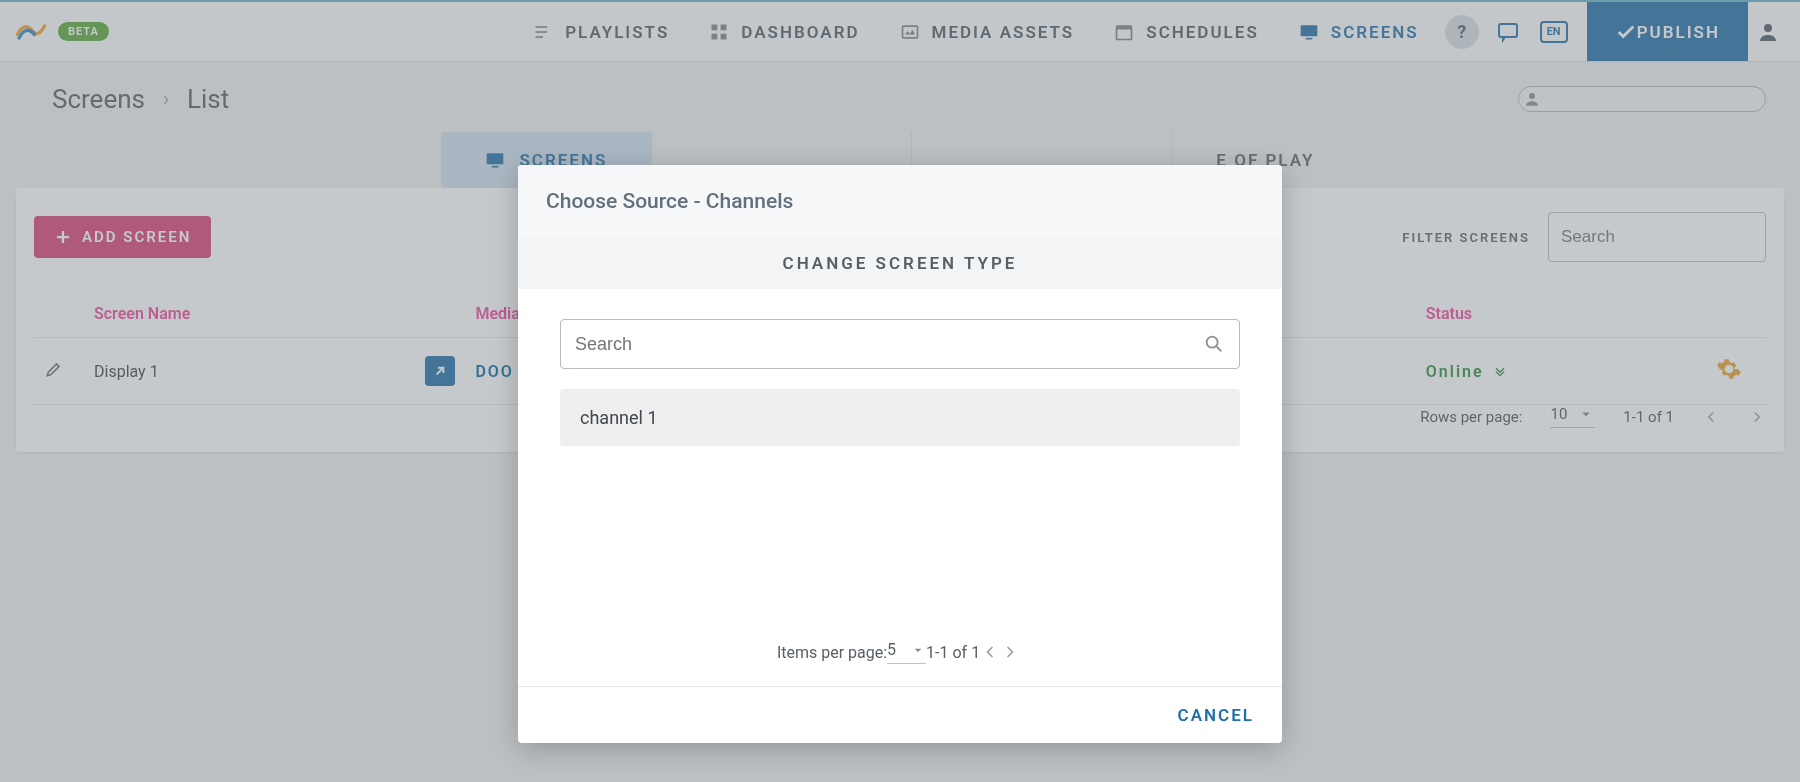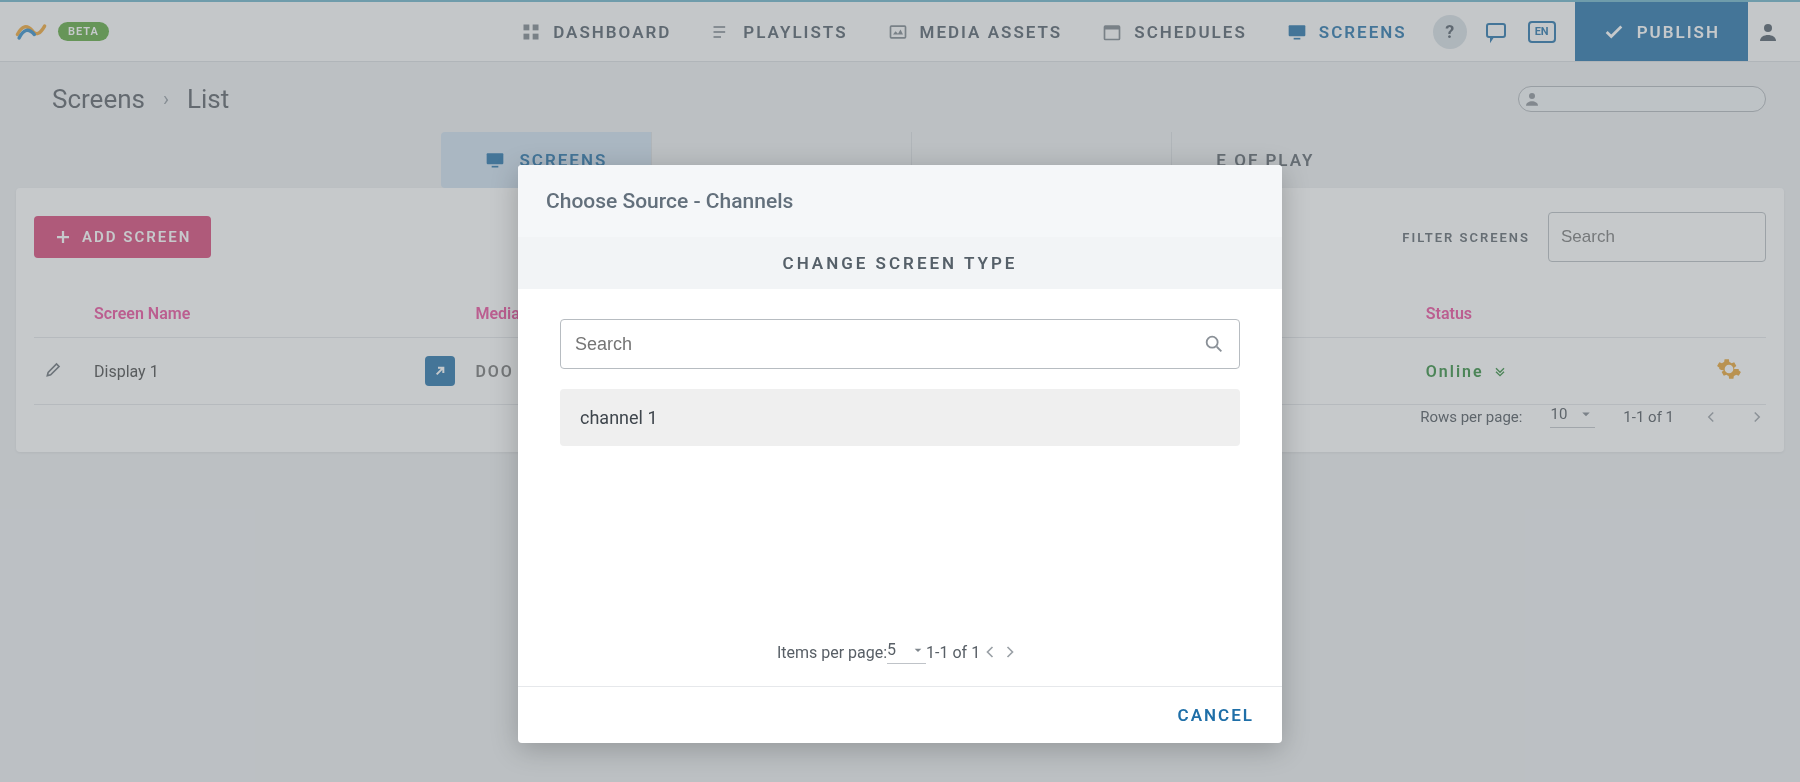--- a/index.html
+++ b/index.html
@@ -48,21 +48,21 @@
   .nav-item.active { color: #1f6fa8; }
   .nav-item svg { width: 20px; height: 20px; opacity: .75; }
   .nav-item.active svg { opacity: 1; }
   .nav-icon-btn {
     width: 34px; height: 34px; display:flex; align-items:center; justify-content:center;
     margin: 0 6px; color:#4f5b66; cursor:pointer; border-radius: 50%;
   }
   .help-circle { background:#d6dee4; border-radius:50%; color:#4f5b66; font-weight:700; font-size:18px; }
   .lang-badge { width:28px; height:22px; border:2px solid #1f6fa8; border-radius:4px; color:#1f6fa8; font-size:11px; font-weight:700; display:flex;align-items:center;justify-content:center; }
   .publish-btn {
-    background:#1f6fa8; color:#fff; display:flex; align-items:center; gap:12px;
+    background:#1f6fa8; color:#fff; display:flex; align-items:center; 
     padding: 0 28px; height:100%; font-size:17px; font-weight:600; letter-spacing:2px; cursor:pointer; margin-left:10px;
   }
   .avatar-icon { width:40px; display:flex; align-items:center; justify-content:center; color:#4f5b66; cursor:pointer; }
 
   
   .crumb-row {
     display:flex; align-items:center; justify-content:space-between;
     padding: 22px 34px 18px 52px;
   }
   .crumbs { display:flex; align-items:center; gap:18px; font-size:26px; color:#565c63; }
@@ -108,21 +108,21 @@
     width:218px; height:50px; border:1px solid #b7bcc1; border-radius:4px;
     display:flex; align-items:center; padding: 0 12px; color:#8a9097;
   }
   .search-box input { border:none; outline:none; flex:1; font-size:17px; color:#444; background:transparent; }
 
   
   table { width:100%; border-collapse:collapse; margin-top:28px; font-size:16px; color:#444; }
   th { text-align:left; font-weight:600; color:#ec4899; padding: 14px 10px; border-bottom:1px solid #e3e6e9; }
   td { padding: 18px 10px; border-bottom:1px solid #e3e6e9; }
   .row-icon { width:20px; height:20px; color:#676e75; }
-  .source-link { color:#737373; font-weight:600; letter-spacing:2px; }
+  .source-link { color:#0369a1; font-weight:600; letter-spacing:2px; }
   .open-box { width:30px;height:30px;background:#1f6fa8;border-radius:4px;display:flex;align-items:center;justify-content:center;color:#fff; }
   .status-online { color:#2e8a3a; font-weight:600; letter-spacing:2px; display:flex; align-items:center; gap:8px; }
   .gear { color:#e8a12d; width:26px; height:26px; }
 
   .paging {
     display:flex; align-items:center; justify-content:flex-end; gap:28px;
     color:#4c535a; font-size:15px; 
   }
   .paging .sel { display:flex; align-items:flex-start; gap:10px; border-bottom:1px solid #bfc3c8; padding-bottom:4px; }
   .paging svg { width:18px; height:18px; color:#7f868d; }
@@ -171,36 +171,36 @@
 <div class="navbar">
   <div class="logo-wrap">
     <svg class="logo-svg" viewBox="0 0 40 30">
         <path d="M4 18 Q12 2 22 14 Q28 22 36 8" fill="none" stroke="#f0a22e" stroke-width="4" stroke-linecap="round"></path>
         <path d="M6 22 Q14 6 24 18" fill="none" stroke="#2c88c8" stroke-width="4" stroke-linecap="round"></path>
       </svg>
     <span class="beta-badge">BETA</span>
   </div>
   <div class="nav-spacer"></div>
   <div class="nav-items">
+    <div class="nav-item">
+      <svg viewBox="0 0 24 24" fill="currentColor">
+          <rect x="3" y="5" width="14" height="2"></rect>
+          <rect x="3" y="11" width="14" height="2"></rect>
+          <rect x="3" y="17" width="9" height="2"></rect>
+        </svg>
+      <span>PLAYLISTS</span>
+    </div>
     <div class="nav-item">
       <svg viewBox="0 0 24 24" fill="currentColor">
           <rect x="3" y="3" width="7" height="7"></rect>
           <rect x="14" y="3" width="7" height="7"></rect>
           <rect x="3" y="14" width="7" height="7"></rect>
           <rect x="14" y="14" width="7" height="7"></rect>
         </svg>
       <span>DASHBOARD</span>
-    </div>
-    <div class="nav-item">
-      <svg viewBox="0 0 24 24" fill="currentColor">
-          <rect x="3" y="5" width="14" height="2"></rect>
-          <rect x="3" y="11" width="14" height="2"></rect>
-          <rect x="3" y="17" width="9" height="2"></rect>
-        </svg>
-      <span>PLAYLISTS</span>
     </div>
     <div class="nav-item">
       <svg viewBox="0 0 24 24" fill="currentColor">
           <rect x="3" y="5" width="18" height="14" rx="1" fill="none" stroke="currentColor" stroke-width="2"></rect>
           <path d="M6 15l3-4 3 3 3-5 3 6z"></path>
         </svg>
       <span>MEDIA ASSETS</span>
     </div>
     <div class="nav-item">
       <svg viewBox="0 0 24 24" fill="currentColor">

